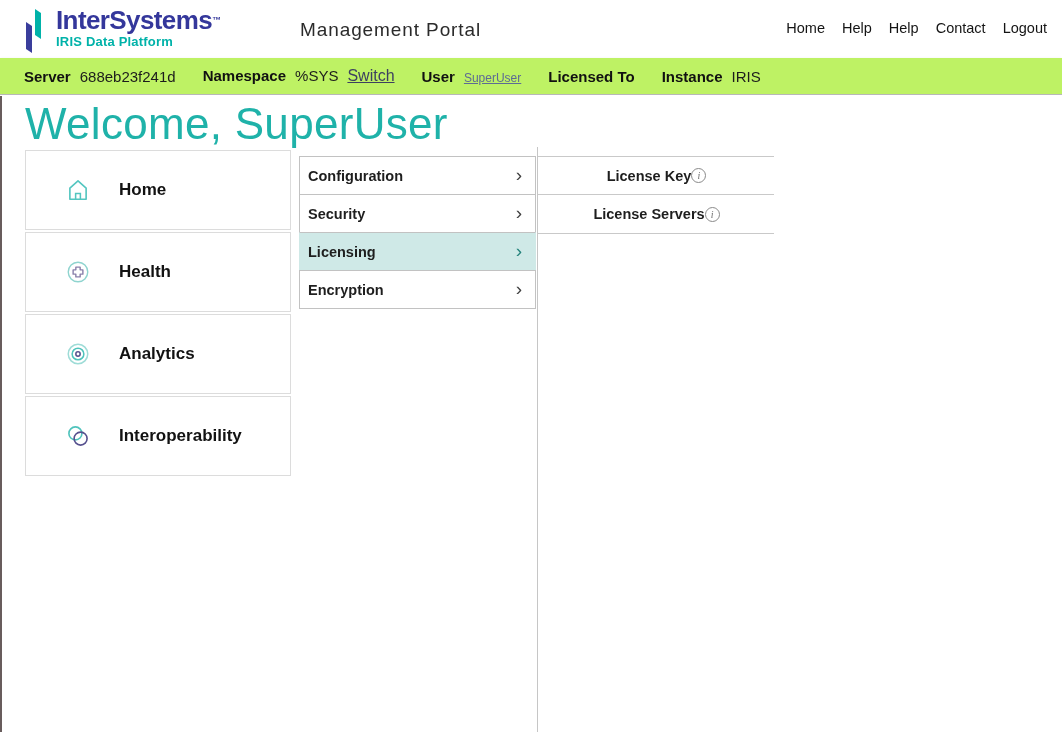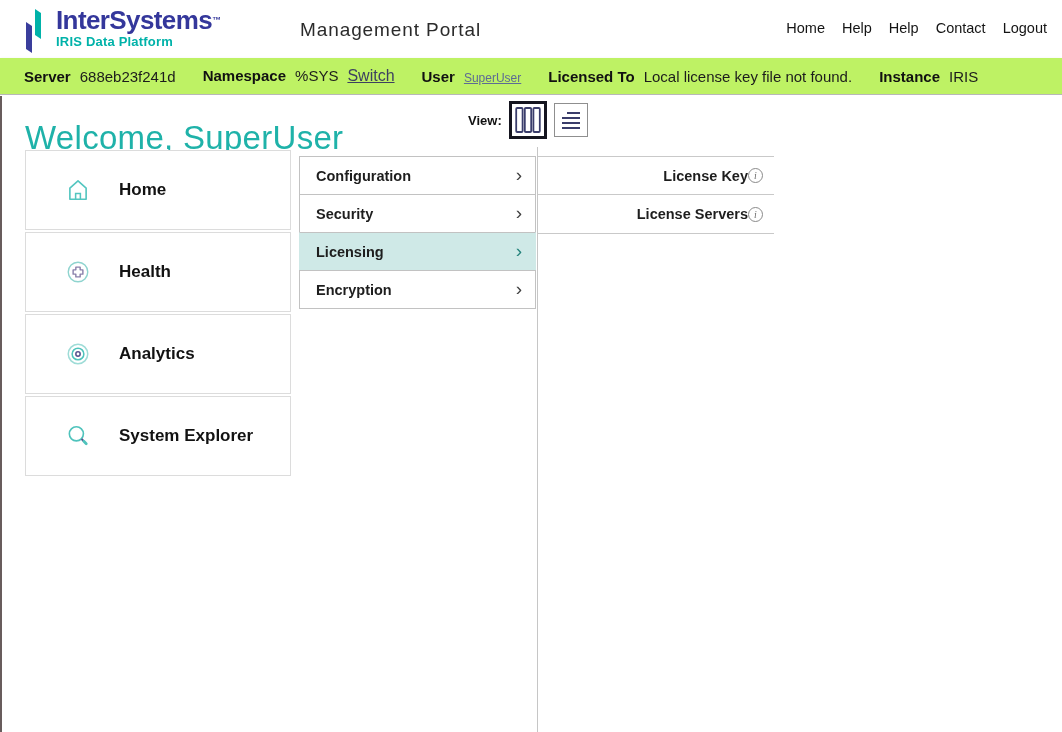--- a/index.html
+++ b/index.html
@@ -24,21 +24,21 @@
               border-bottom:1px solid #b8b8b8; box-shadow:0 1px 3px rgba(0,0,0,0.10);
               display:flex; align-items:center; padding-left:24px; font-size:15px; }
   .info-group { display:flex; align-items:baseline; gap:9px; margin-right:27px; white-space:nowrap; }
   .info-label { font-weight:700; color:#111; }
   .info-value { font-weight:400; color:#1c1c1c; }
   .info-link { font-size:16px; color:#3d4060; text-decoration:underline; cursor:pointer; }
   .info-link.user { font-size:12px; color:#5d6b94; }
 
   
   .welcome-row { position:absolute; top:95px; left:0; right:0; height:52px; background:#fff; }
-  .welcome-heading { position:absolute; left:25px; top:24px; font-size:33px; font-weight:500;
+  .welcome-heading { position:absolute; left:25px; top:4px; font-size:44px; font-weight:500;
                      color:#1fb2a9; letter-spacing:0.3px; }
   .view-group { position:absolute; left:468px; top:6px; display:flex; align-items:center; gap:7px; }
   .view-label { font-size:13px; font-weight:700; color:#111; }
   .view-btn { background:#fff; display:flex; align-items:center; justify-content:center; cursor:pointer; padding:0; }
   .view-btn.selected { width:38px; height:38px; border:3px solid #15151f; }
   .view-btn.plain { width:34px; height:34px; border:1px solid #8f8f8f; }
 
   
   .window-edge { position:absolute; left:0; top:96px; bottom:0; width:2px; background:#4d3f40; opacity:0.85; }
 
@@ -47,32 +47,32 @@
   .side-item { position:relative; height:80px; margin-bottom:2px; border:1px solid #dcdcdc;
                background:#fff; display:flex; align-items:center; cursor:pointer; }
   .side-item .icon-wrap { margin-left:38px; width:28px; display:flex; justify-content:center; }
   .side-item .side-label { margin-left:27px; font-size:17px; font-weight:600; color:#121212; }
   .side-item.selected::before { content:""; position:absolute; left:-1px; top:-1px; bottom:-1px;
                width:7px; background:#47499e; }
 
   .col2 { position:absolute; left:299px; top:156px; width:237px; }
   .menu-row { position:relative; height:39px; margin-top:-1px; border:1px solid #c2c2c2; background:#fff;
               display:flex; align-items:center; justify-content:space-between;
-              padding:0 13px 0 16px; cursor:pointer; }
+              padding:0 13px 0 8px; cursor:pointer; }
   .menu-row:first-child { margin-top:0; }
   .menu-label { font-size:14.5px; font-weight:600; color:#1e1e1e; }
   .chevron { font-size:19px; line-height:1; color:#3f3f3f; font-weight:400; transform:translateY(-1px); }
   .menu-row.selected { background:#cfe9e7; border-left-color:#cfe9e7; border-right-color:#cfe9e7; }
   .menu-row.selected .chevron { color:#25837c; }
 
   .divider-v { position:absolute; left:537px; top:147px; bottom:0; width:1px; background:#c6c6c6; }
 
   .col3 { position:absolute; left:538px; top:156px; width:236px; }
   .detail-row { height:39px; border-bottom:1px solid #c9c9c9; background:#fff;
-                display:flex; align-items:center; justify-content:flex-end;
+                display:flex; align-items:center; justify-content:center;
                 padding:0 11px 0 12px; cursor:pointer; }
   .detail-row:first-child { border-top:1px solid #c9c9c9; }
   .info-icon { width:15px; height:15px; border:1px solid #8a8a8a; border-radius:50%;
                color:#6f6f6f; font-size:10px; font-family:"Liberation Serif", serif;
                display:flex; align-items:center; justify-content:center; font-style:italic; }
 </style>
 </head>
 <body>
 
 <div class="stage">
@@ -107,48 +107,29 @@
       <span class="info-label">Namespace</span>
       <span class="info-value">%SYS</span>
       <a class="info-link">Switch</a>
     </div>
     <div class="info-group">
       <span class="info-label">User</span>
       <a class="info-link user">SuperUser</a>
     </div>
     <div class="info-group">
       <span class="info-label">Licensed To</span>
-      <span class="info-value">Local license key file not found.</span>
     </div>
     <div class="info-group">
       <span class="info-label">Instance</span>
       <span class="info-value">IRIS</span>
     </div>
   </div>
 
   <div class="welcome-row">
     <div class="welcome-heading">Welcome, SuperUser</div>
-    <div class="view-group">
-      <span class="view-label">View:</span>
-      <button class="view-btn selected">
-        <svg width="30" height="30" viewBox="0 0 30 30">
-          <rect x="3.2" y="3" width="6.4" height="24" rx="1" fill="none" stroke="#3a3d6b" stroke-width="1.8"></rect>
-          <rect x="11.8" y="3" width="6.4" height="24" rx="1" fill="none" stroke="#3a3d6b" stroke-width="1.8"></rect>
-          <rect x="20.4" y="3" width="6.4" height="24" rx="1" fill="none" stroke="#3a3d6b" stroke-width="1.8"></rect>
-        </svg>
-      </button>
-      <button class="view-btn plain">
-        <svg width="30" height="30" viewBox="0 0 30 30">
-          <line x1="11" y1="8" x2="24" y2="8" stroke="#3a3d6b" stroke-width="2"></line>
-          <line x1="6" y1="13" x2="24" y2="13" stroke="#3a3d6b" stroke-width="2"></line>
-          <line x1="6" y1="18" x2="24" y2="18" stroke="#3a3d6b" stroke-width="2"></line>
-          <line x1="6" y1="23" x2="24" y2="23" stroke="#3a3d6b" stroke-width="2"></line>
-        </svg>
-      </button>
-    </div>
   </div>
 
   <div class="window-edge"></div>
 
   <div class="sidebar">
 
     <div class="side-item">
       <span class="icon-wrap">
         <svg width="26" height="26" viewBox="0 0 24 24" fill="none">
           <path d="M4.5 10.2 L12 3.5 L19.5 10.2 V20.5 H4.5 Z" stroke="#53c6c0" stroke-width="1.5" stroke-linejoin="round"></path>
@@ -172,32 +153,31 @@
       <span class="icon-wrap">
         <svg width="26" height="26" viewBox="0 0 24 24" fill="none">
           <circle cx="12" cy="12" r="9" stroke="#9edcd7" stroke-width="1.4"></circle>
           <circle cx="12" cy="12" r="5.4" stroke="#4fc3bc" stroke-width="1.4"></circle>
           <circle cx="12" cy="12" r="2" stroke="#56508e" stroke-width="1.4"></circle>
         </svg>
       </span>
       <span class="side-label">Analytics</span>
     </div>
 
-
-
-    <div class="side-item">
-      <span class="icon-wrap">
-        <svg width="26" height="26" viewBox="0 0 24 24" fill="none">
-          <circle cx="10.5" cy="10" r="6.5" stroke="#4fc3bc" stroke-width="1.5"></circle>
-          <line x1="15.3" y1="14.8" x2="17.4" y2="16.9" stroke="#56508e" stroke-width="1.8"></line>
-          <line x1="17.4" y1="16.9" x2="19.6" y2="19.1" stroke="#4fc3bc" stroke-width="2.6" stroke-linecap="round"></line>
-        </svg>
-      </span>
-      <span class="side-label">System Explorer</span>
-    </div>
+    <div class="side-item">
+      <span class="icon-wrap">
+        <svg width="26" height="26" viewBox="0 0 24 24" fill="none">
+          <circle cx="9.6" cy="9.6" r="6" stroke="#4fc3bc" stroke-width="1.5"></circle>
+          <circle cx="14.4" cy="14.4" r="6" stroke="#56508e" stroke-width="1.5"></circle>
+        </svg>
+      </span>
+      <span class="side-label">Interoperability</span>
+    </div>
+
+
 
 
   </div>
 
   <div class="col2">
     <div class="menu-row">
       <span class="menu-label">Configuration</span>
       <span class="chevron">›</span>
     </div>
     <div class="menu-row">

